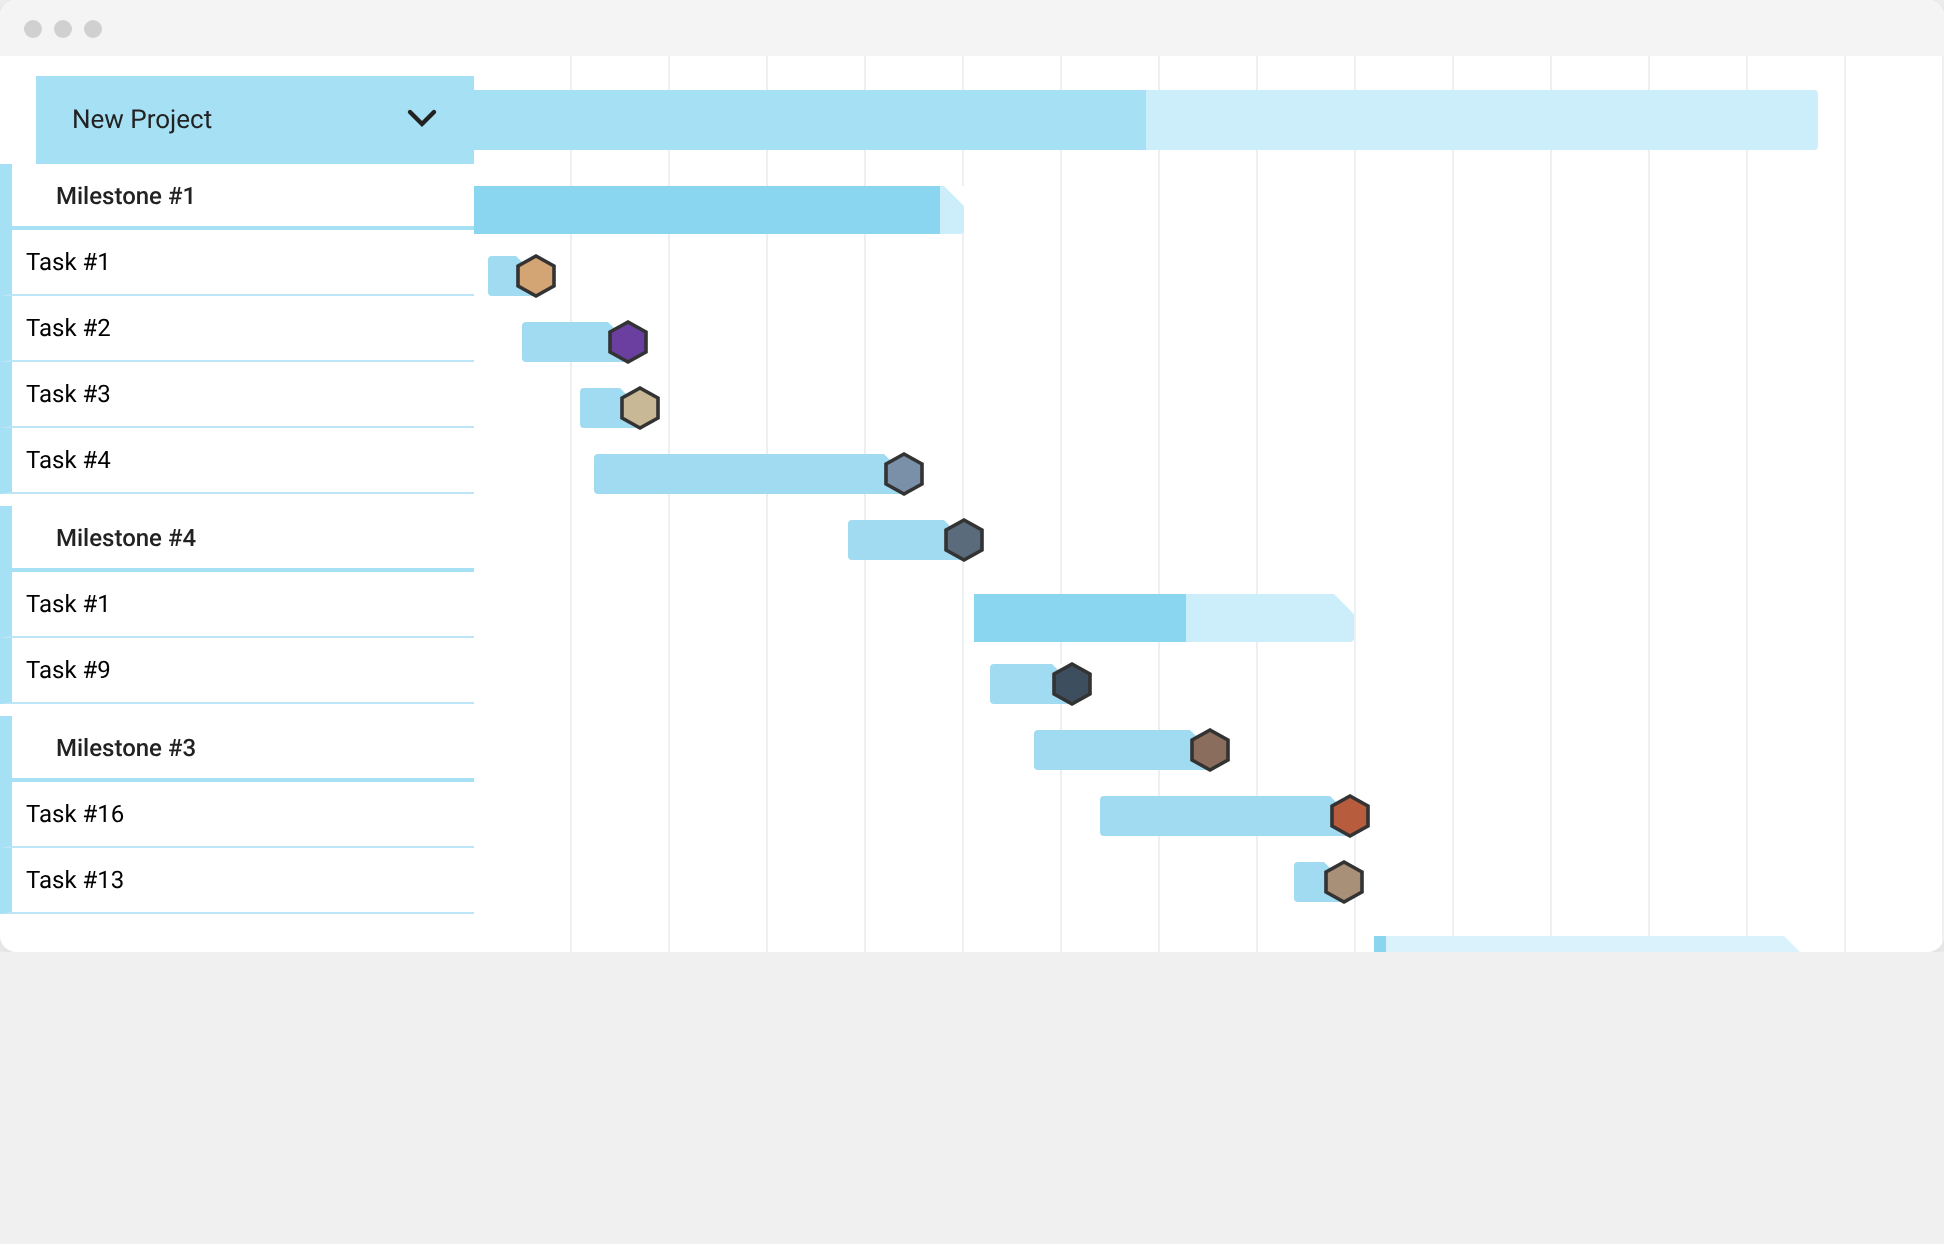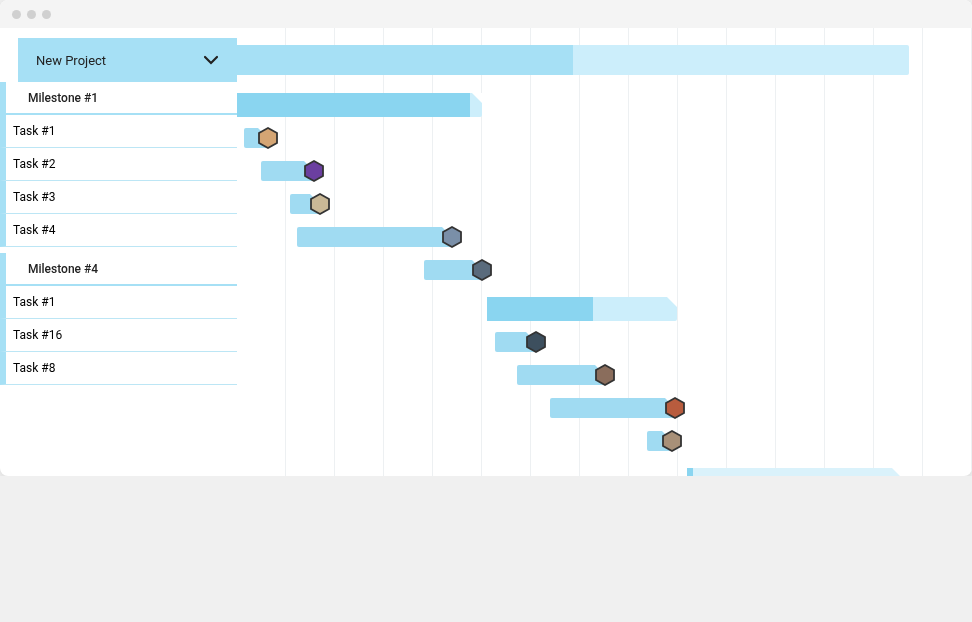--- a/index.html
+++ b/index.html
@@ -71,24 +71,30 @@
           <div class="row task-row">
             <span>Task #4</span>
           </div>
           <div class="row milestone-row">
             <span>Milestone #4</span>
           </div>
           <div class="row task-row">
             <span>Task #1</span>
           </div>
           <div class="row task-row">
+            <span>Task #9</span>
+          </div>
+          <div class="row milestone-row">
+            <span>Milestone #3</span>
+          </div>
+          <div class="row task-row">
             <span>Task #16</span>
           </div>
           <div class="row task-row">
-            <span>Task #8</span>
+            <span>Task #13</span>
           </div>
         </div>
     </div>
     <div class="gantt-area">
       <div class="grid" id="grid">
           <div class="gridcol"></div>
           <div class="gridcol"></div>
           <div class="gridcol"></div>
           <div class="gridcol"></div>
           <div class="gridcol"></div>

